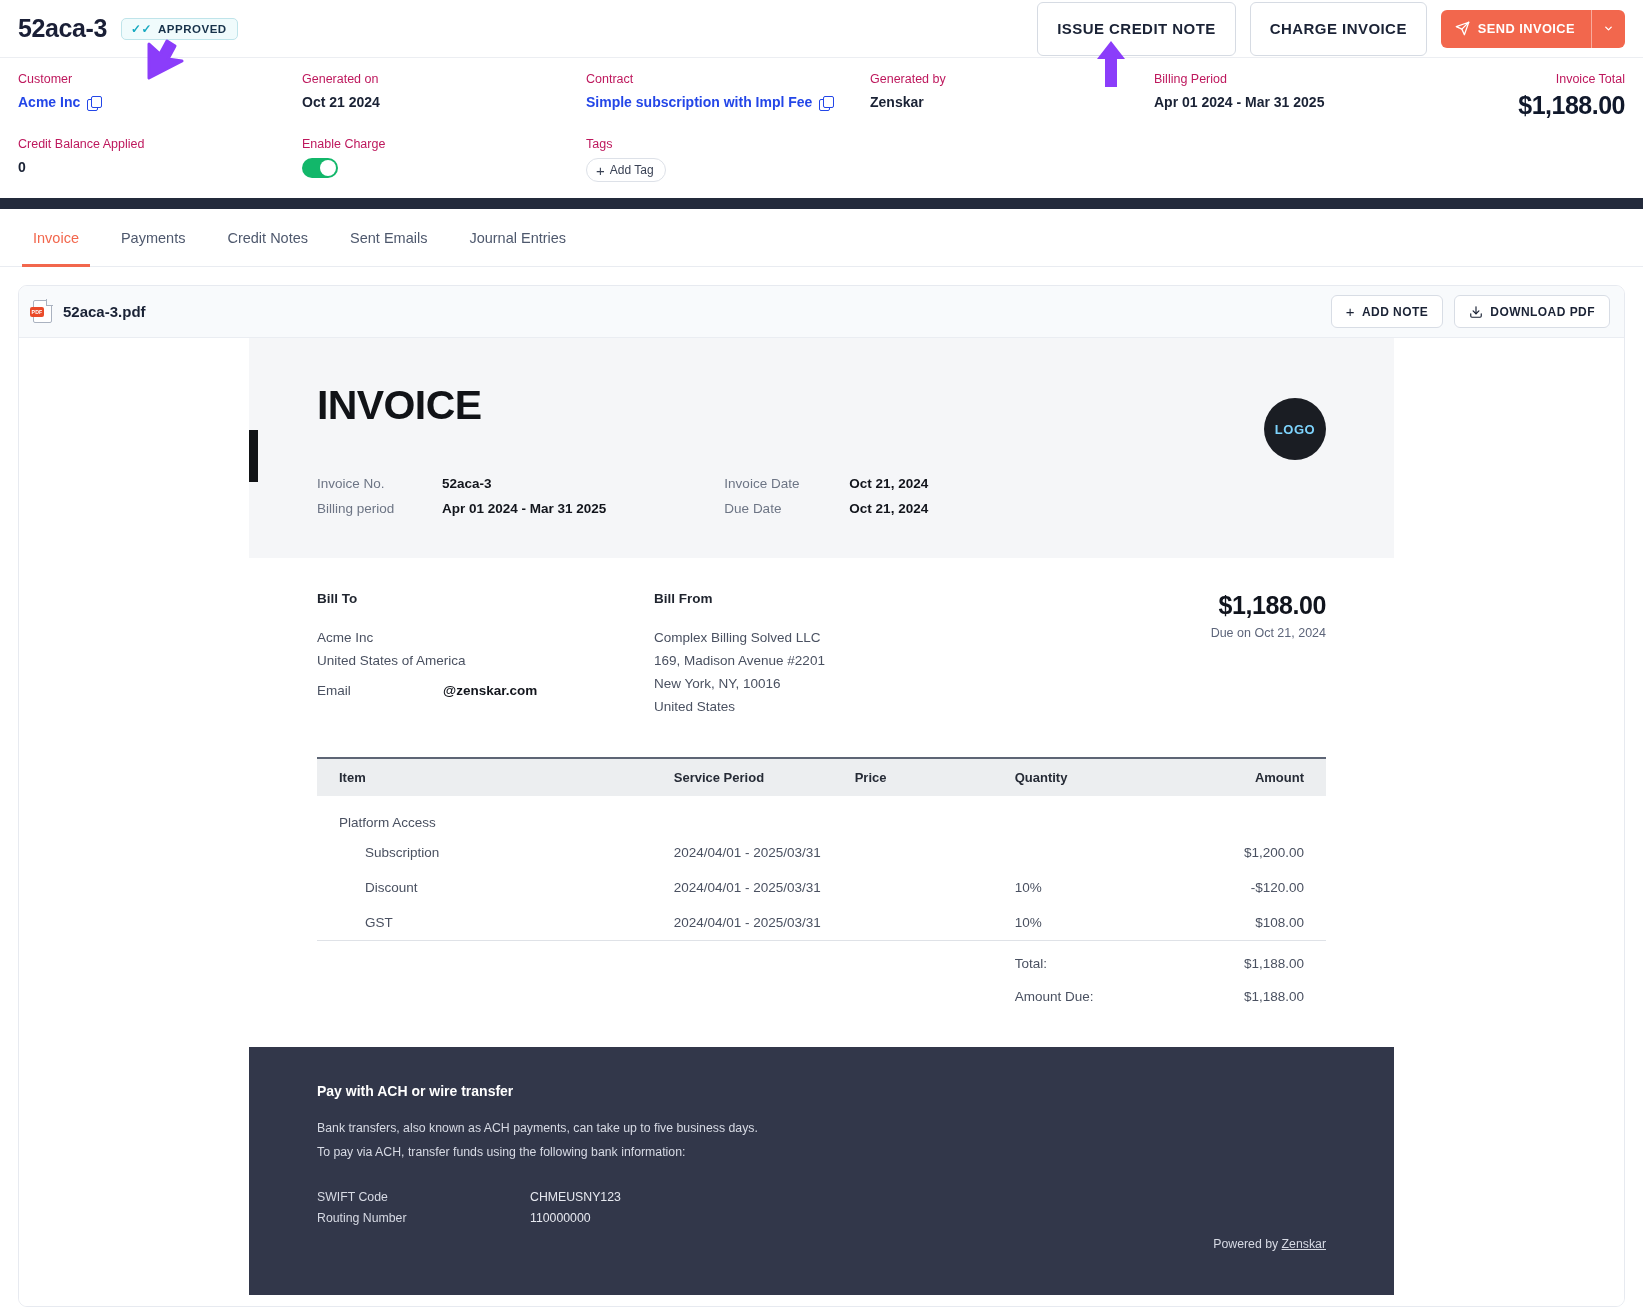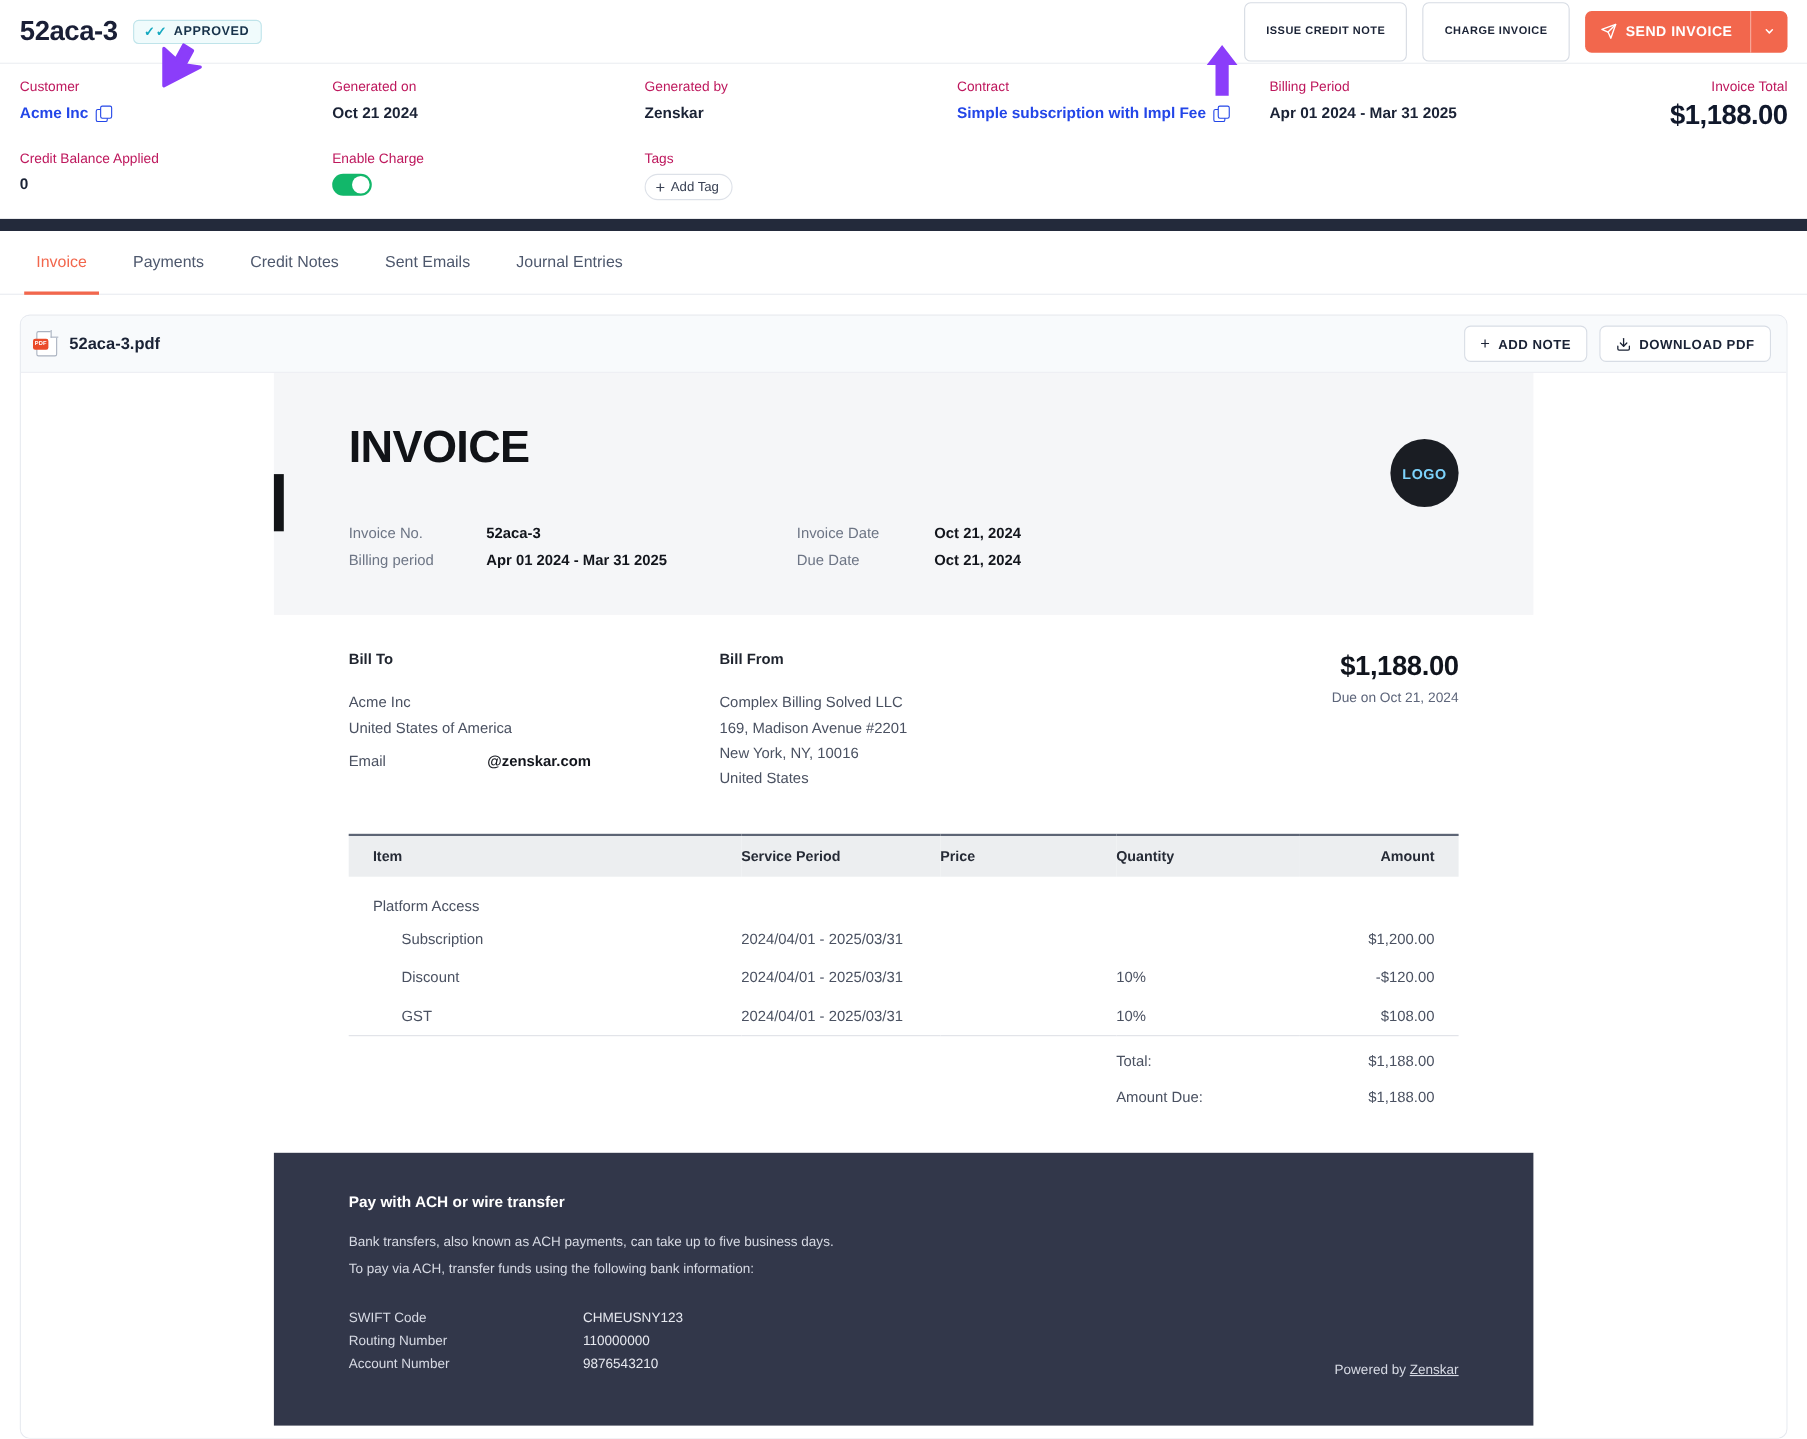--- a/index.html
+++ b/index.html
@@ -46,21 +46,21 @@
     display: flex;
     align-items: center;
     gap: 14px;
   }
   .btn-outline {
     border: 1px solid #d6dbe3;
     background: #fff;
     border-radius: 6px;
     height: 54px;
     padding: 0 19px;
-    font-size: 10px;
+    font-size: 15px;
     font-weight: bold;
     letter-spacing: 0.45px;
     color: #1a2235;
     cursor: pointer;
     font-family: "Liberation Sans", sans-serif;
     display: inline-flex;
     align-items: center;
   }
   .btn-primary-group {
     display: flex;
@@ -502,30 +502,30 @@
       <div class="meta-label">Customer</div>
       <div class="meta-value">
         <span class="link-blue">Acme Inc</span>
         <span class="copy-icon" style="color:#2346e8"></span>
       </div>
     </div>
     <div class="meta-cell">
       <div class="meta-label">Generated on</div>
       <div class="meta-value">Oct 21 2024</div>
     </div>
-    <div class="meta-cell">
-      <div class="meta-label">Generated by</div>
-      <div class="meta-value">Zenskar</div>
-    </div>
     <div class="meta-cell w-contract">
       <div class="meta-label">Contract</div>
       <div class="meta-value">
         <span class="link-blue">Simple subscription with Impl Fee</span>
         <span class="copy-icon" style="color:#2346e8"></span>
       </div>
+    </div>
+    <div class="meta-cell">
+      <div class="meta-label">Generated by</div>
+      <div class="meta-value">Zenskar</div>
     </div>
     <div class="meta-cell">
       <div class="meta-label">Billing Period</div>
       <div class="meta-value">Apr 01 2024 - Mar 31 2025</div>
     </div>
     <div class="meta-total-cell">
       <div class="meta-label">Invoice Total</div>
       <div class="total-amount">$1,188.00</div>
     </div>
   </div>
@@ -720,24 +720,20 @@
         <div class="foot-p">To pay via ACH, transfer funds using the following bank information:</div>
         <div class="bank-grid">
           <div class="bank-row">
             <span class="bank-k">SWIFT Code</span>
             <span class="bank-v">CHMEUSNY123</span>
           </div>
           <div class="bank-row">
             <span class="bank-k">Routing Number</span>
             <span class="bank-v">110000000</span>
           </div>
-          <div class="bank-row">
-            <span class="bank-k">Account Number</span>
-            <span class="bank-v">9876543210</span>
-          </div>
         </div>
         <div class="powered">
           <span>Powered by </span><u>Zenskar</u>
         </div>
       </div>
 
     </div>
   </div>
 </div>
 

